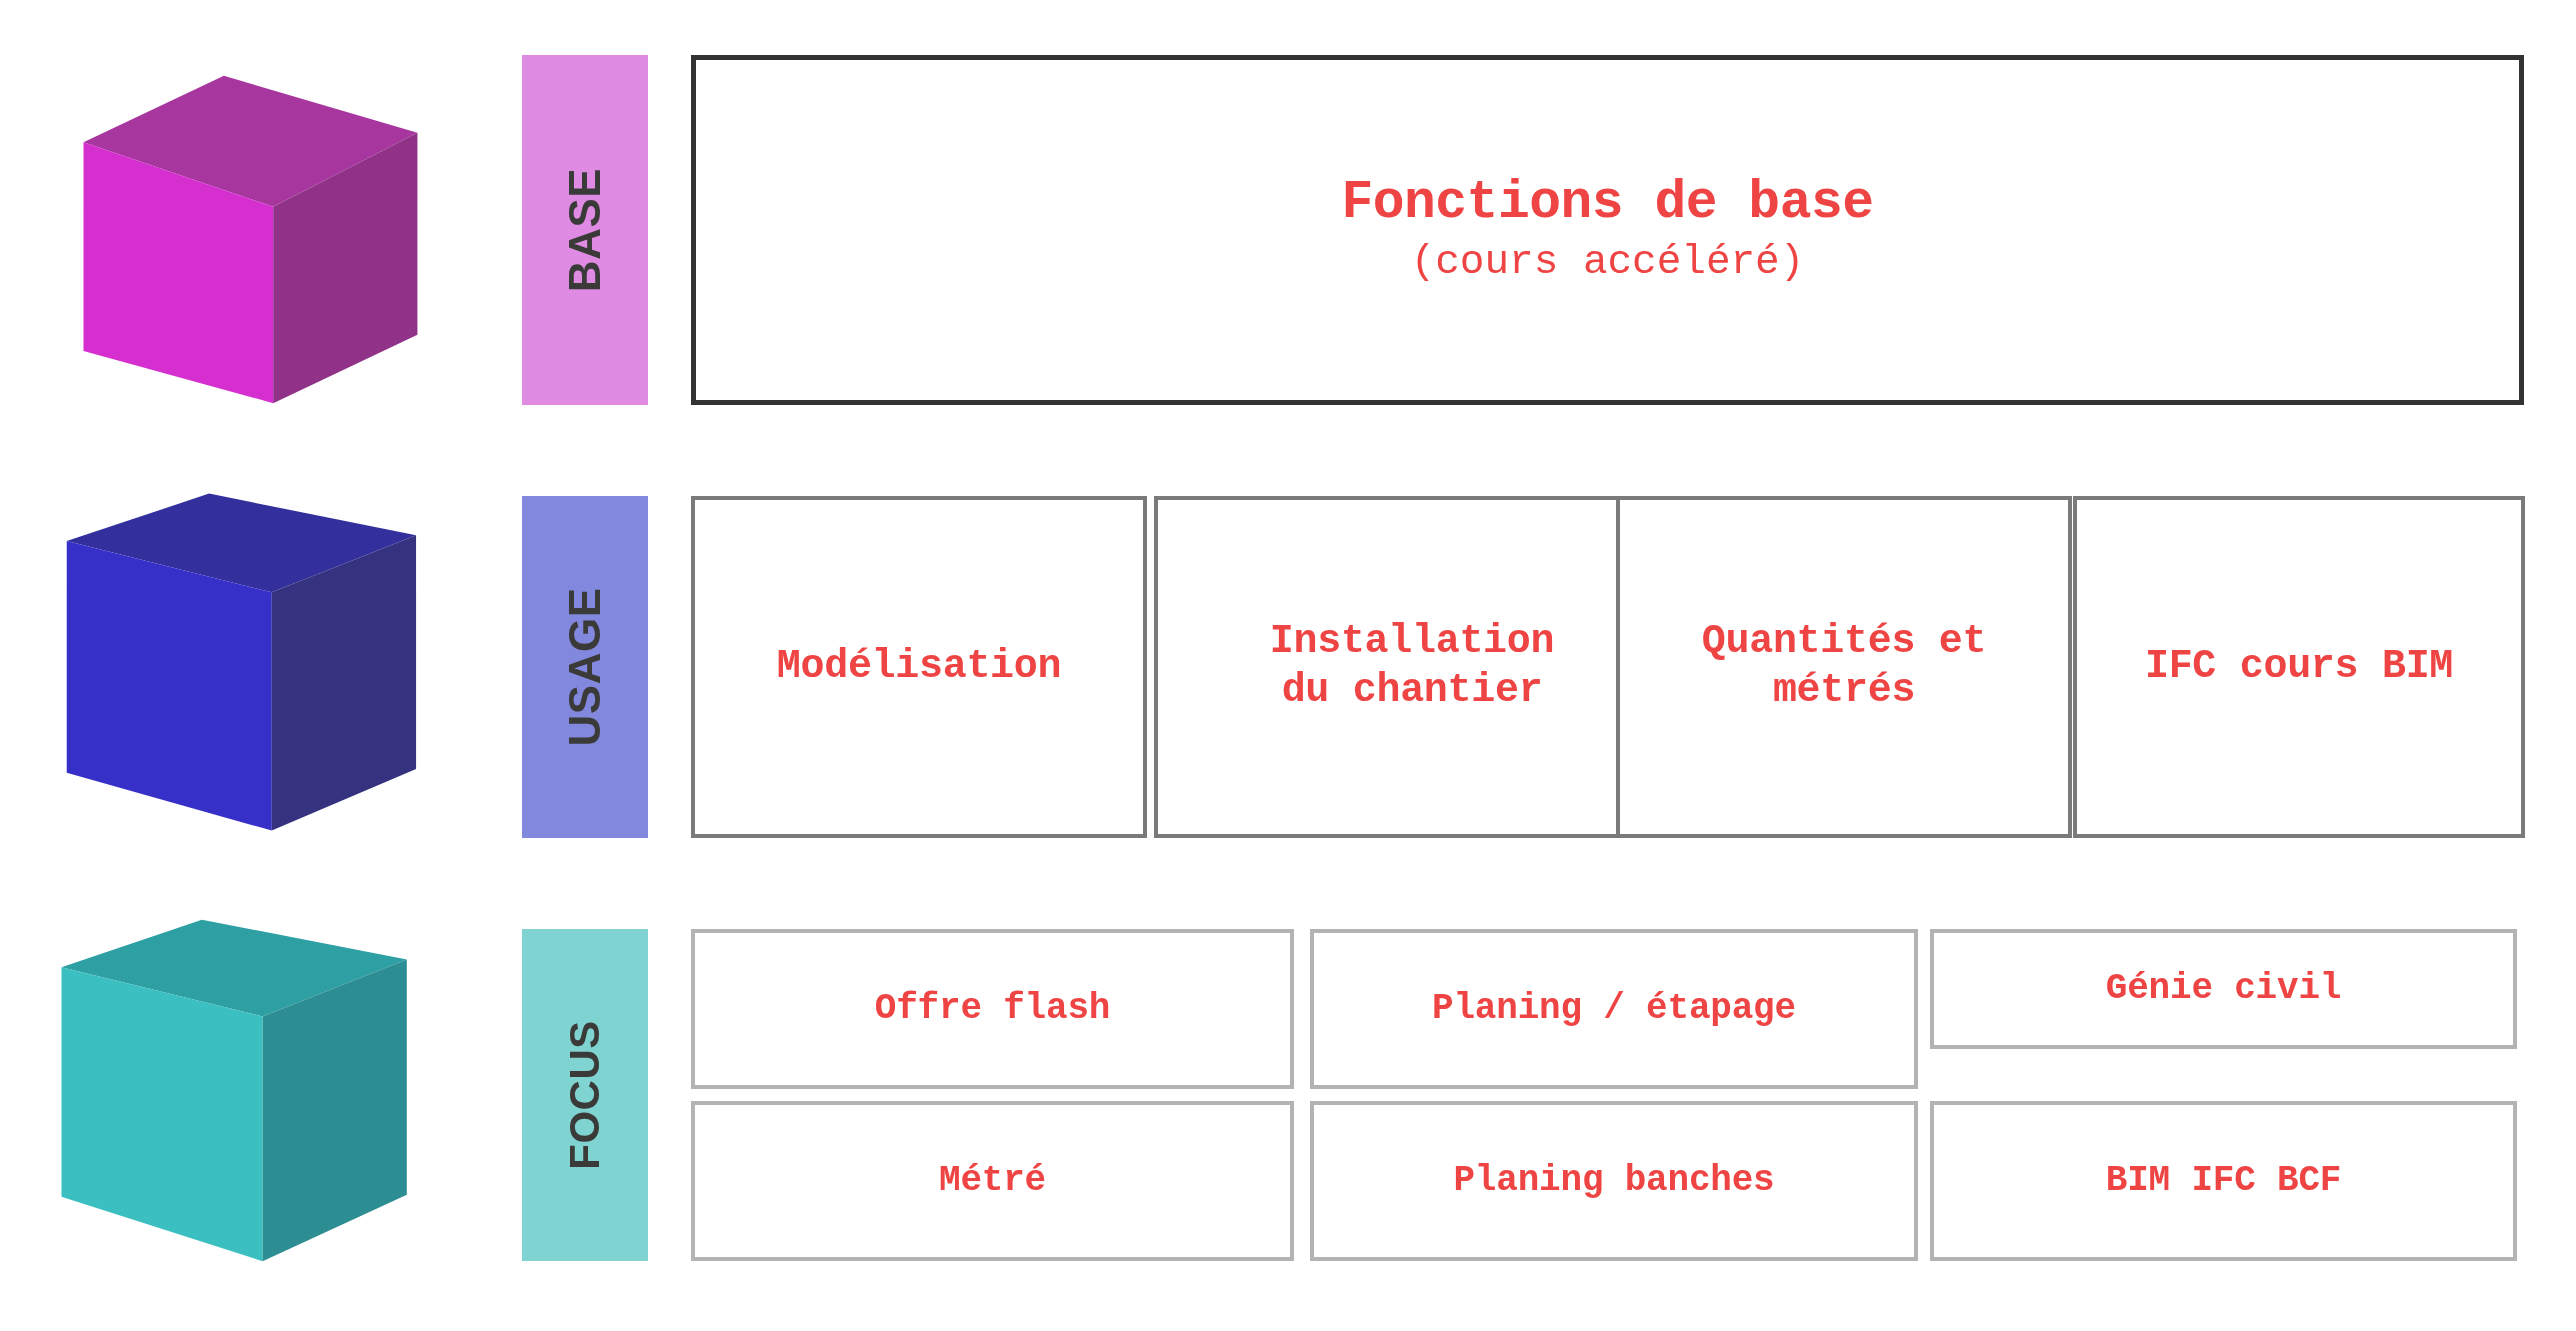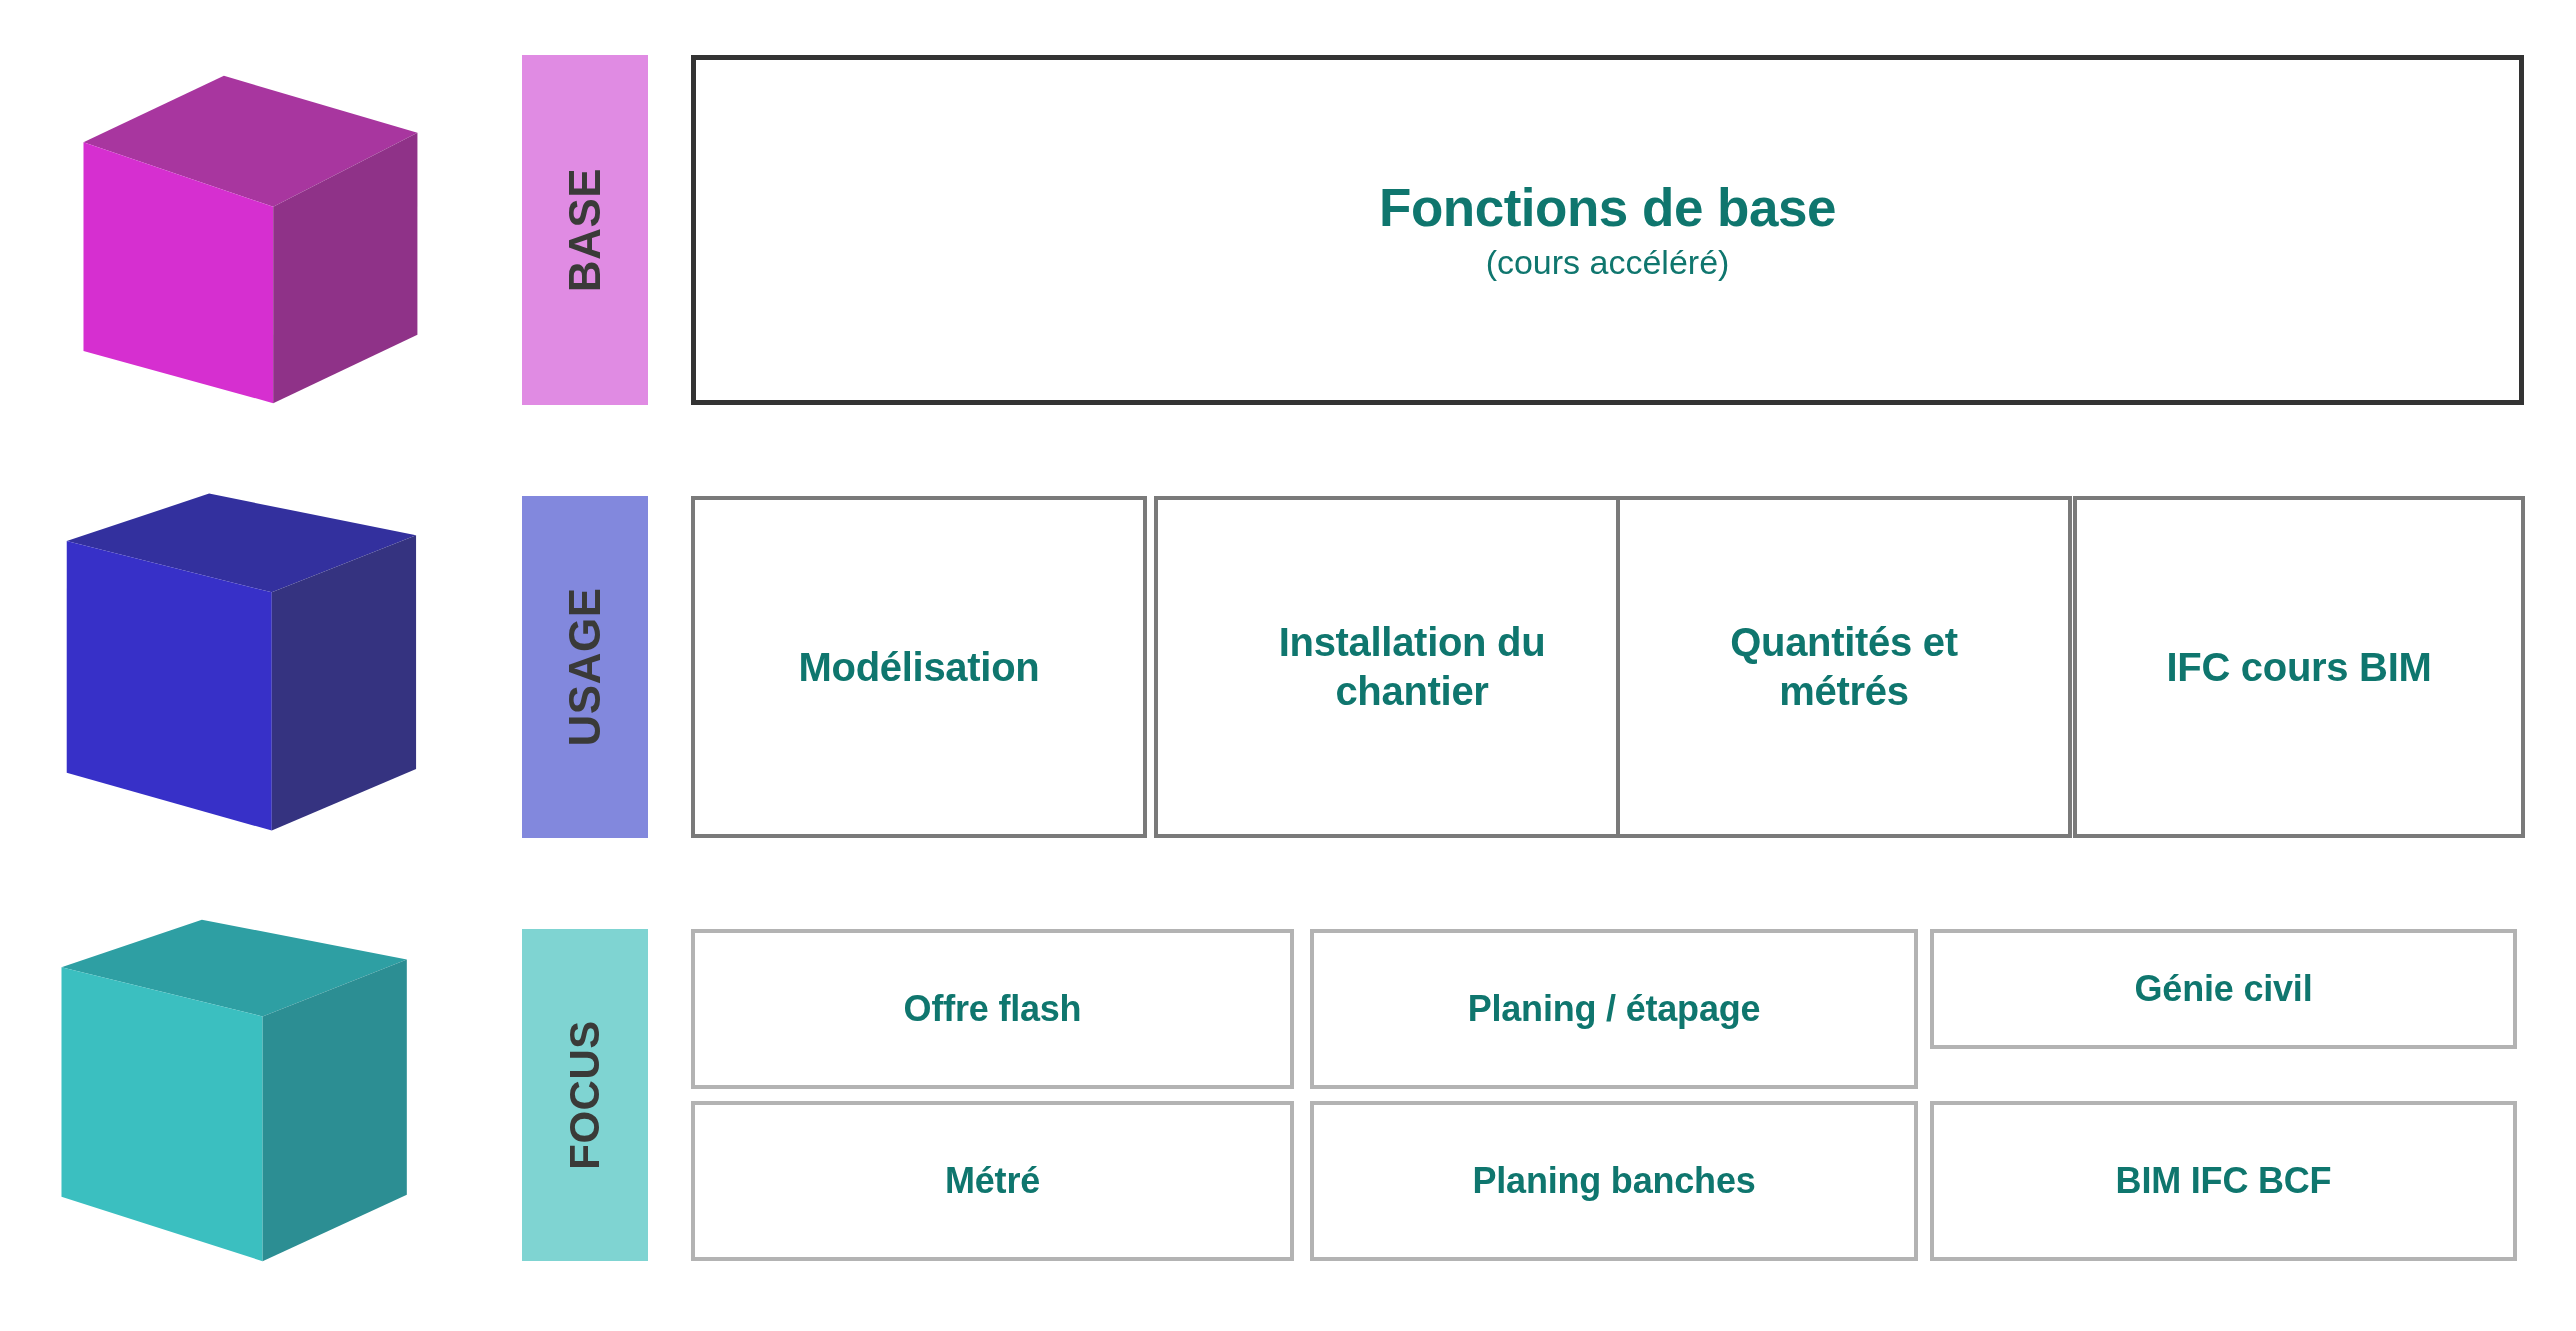--- a/index.html
+++ b/index.html
@@ -40,35 +40,36 @@
   
   .card {
     position: absolute;
     box-sizing: border-box;
     background: #ffffff;
     display: flex;
     flex-direction: column;
     align-items: center;
     justify-content: center;
     text-align: center;
-    color: #0f766e;
+    color: #ef4444;
+    font-family: Liberation Mono, monospace;
   }
 
   
   .card-base {
     border: 5.7px solid #333333;
   }
   .card-base .hero-title {
     font-size: 53px;
     font-weight: bold;
     line-height: 1.05;
     letter-spacing: -0.5px;
   }
   .card-base .hero-sub {
-    font-size: 34px;
+    font-size: 41px;
     font-weight: normal;
     margin-top: 9.5px;
     line-height: 1.05;
   }
 
   
   .card-usage {
     border: 4.7px solid #7a7a7a;
   }
   .card-usage .card-label {

